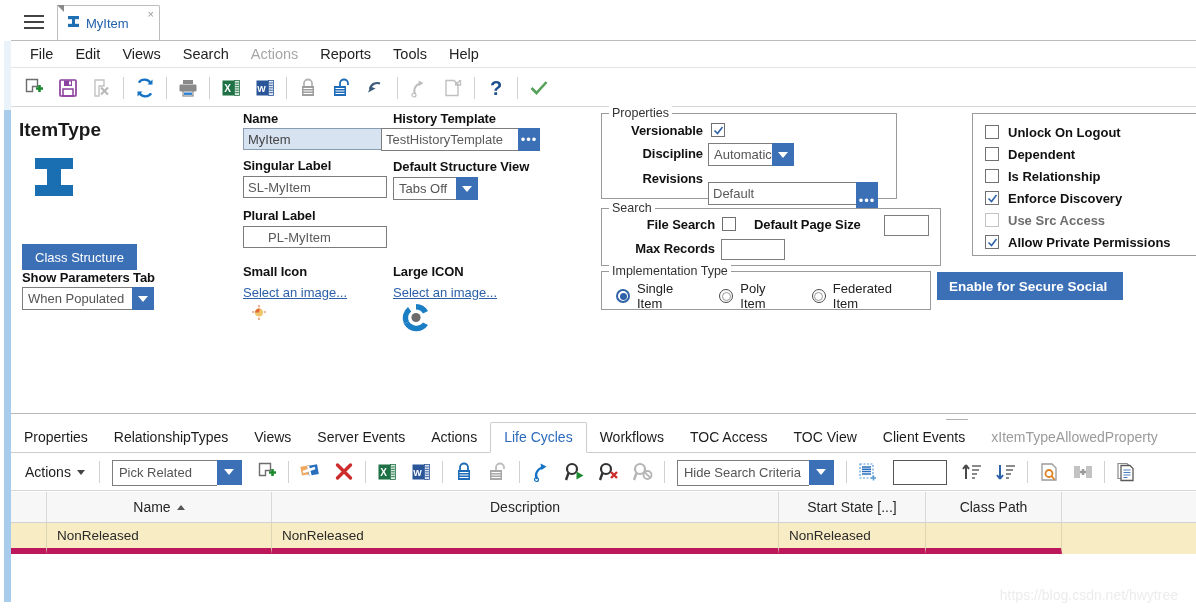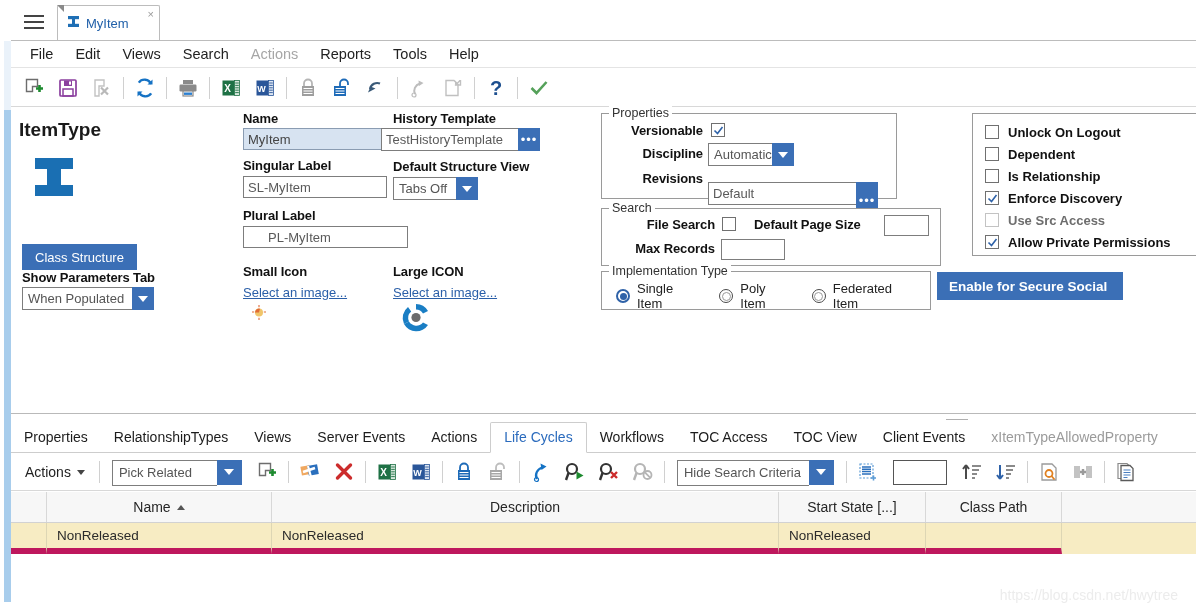--- a/index.html
+++ b/index.html
@@ -435,21 +435,21 @@
       <div class="combo-arrow"></div>
     </div>
 
     <div style="position:absolute;left:232px;top:4px;" class="lbl">Name</div>
     <div class="field filled" style="position:absolute;left:232px;top:21px;width:144px;">MyItem</div>
 
     <div style="position:absolute;left:232px;top:51px;" class="lbl">Singular Label</div>
     <div class="field" style="position:absolute;left:232px;top:69px;width:144px;">SL-MyItem</div>
 
     <div style="position:absolute;left:232px;top:101px;" class="lbl">Plural Label</div>
-    <div class="field" style="position:absolute;left:232px;top:119px;width:165px;padding-left:24px;">PL-MyItem</div>
+    <div class="field" style="position:absolute;left:232px;top:119px;width:144px;padding-left:24px;">PL-MyItem</div>
 
     <div style="position:absolute;left:232px;top:157px;" class="lbl">Small Icon</div>
     <div class="link" style="position:absolute;left:232px;top:178px;">Select an image...</div>
     <div style="position:absolute;left:240px;top:197px;">
       <svg width="16" height="16" viewBox="0 0 16 16">
         <circle cx="8" cy="8.5" r="4" fill="#f0c56a"></circle>
         <path d="M4 8.5a4 4 0 0 1 5-3.8l-1 3.8z" fill="#e06a35"></path>
         <path d="M8 1v2.2M8 13.8V16M1 8h2.2M12.8 8H15" stroke="#e06a35" stroke-width="1.1"></path>
       </svg>
     </div>

